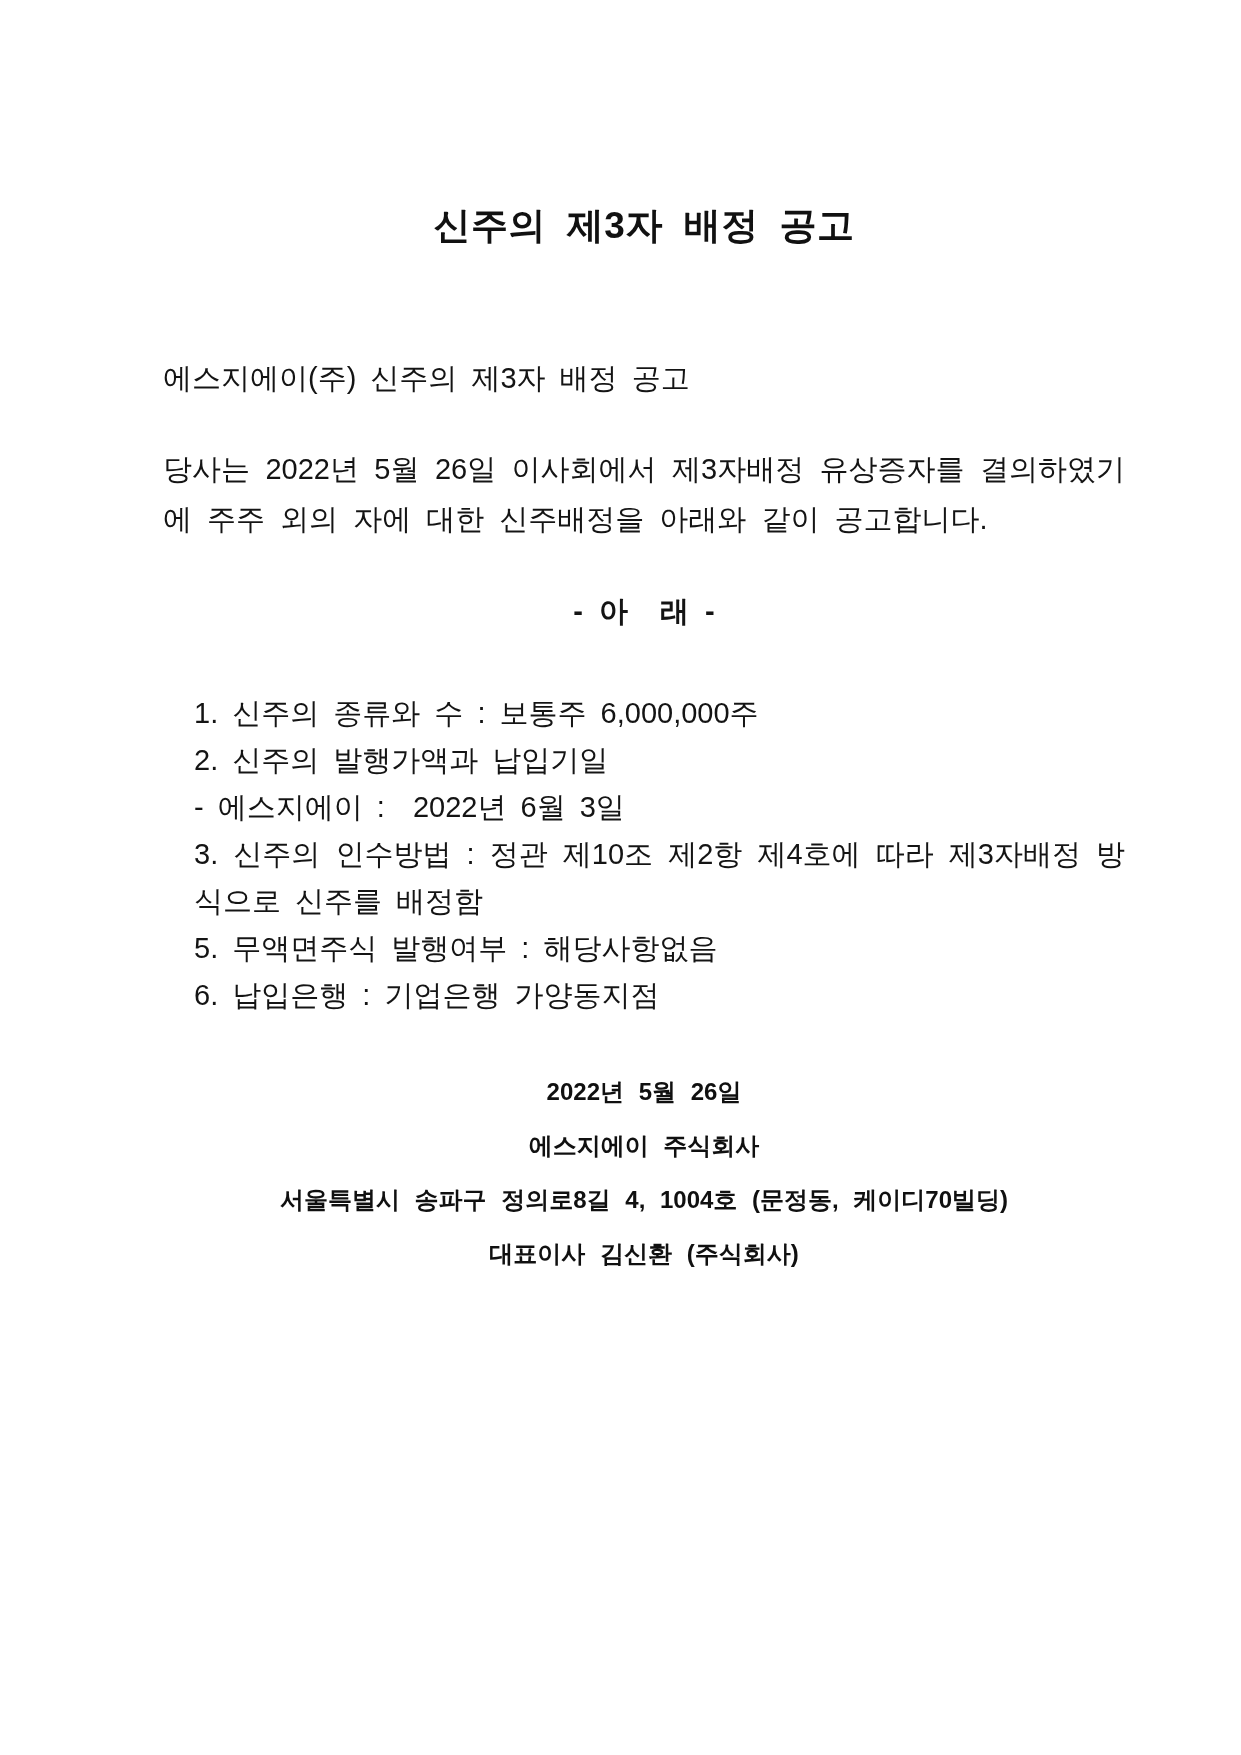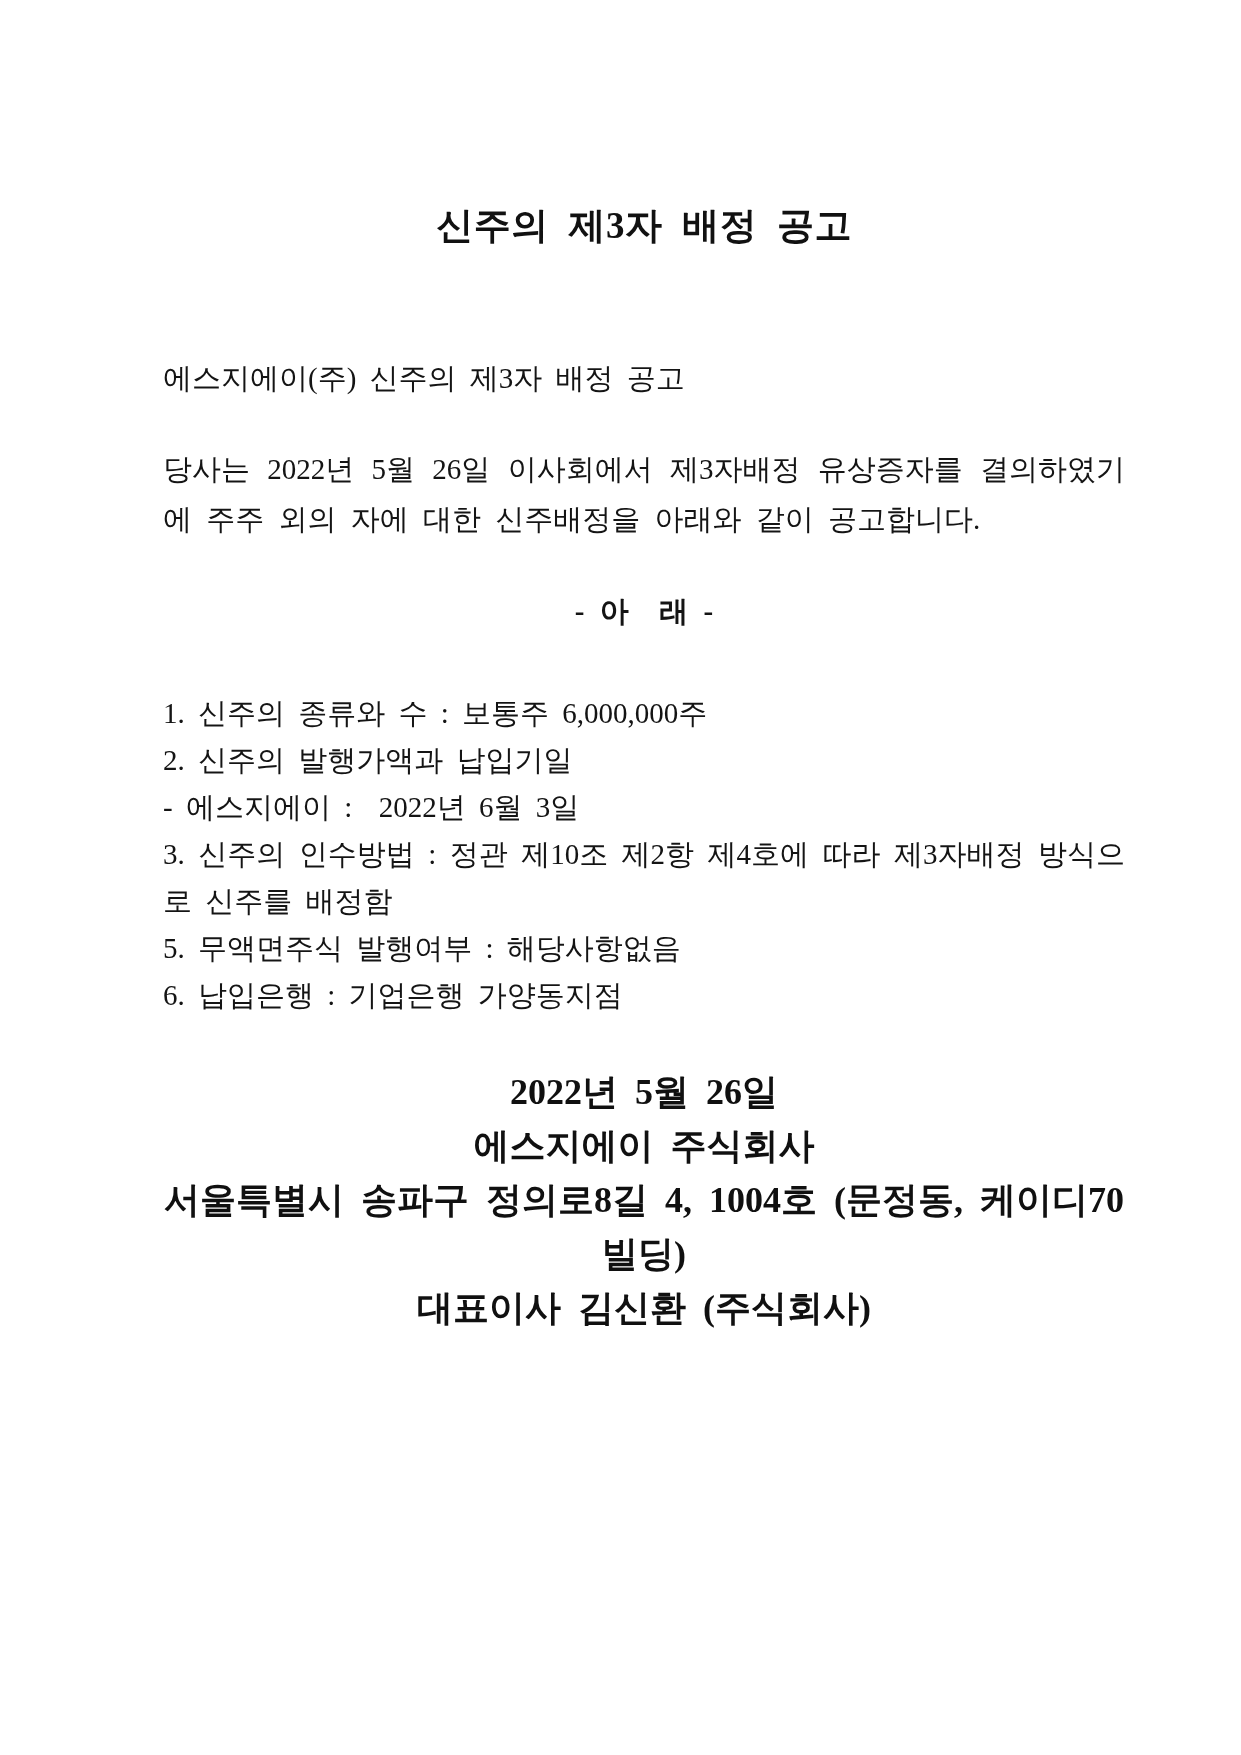--- a/index.html
+++ b/index.html
@@ -9,21 +9,21 @@
   }
   .page {
     position: relative;
     width: 1241px;
     height: 1755px;
     margin: 0 auto;
     background: #ffffff;
     box-sizing: border-box;
     padding: 203px 116px 0 163px;
     color: #111111;
-    font-family: Liberation Serif, serif;
+    font-family: Liberation Sans, sans-serif;
     overflow: hidden;
   }
   .title {
     margin: 0;
     font-size: 37px;
     line-height: 46px;
     font-weight: 700;
     text-align: center;
     letter-spacing: 0.5px;
     word-spacing: 10px;
@@ -51,35 +51,36 @@
   .divider {
     margin-top: 44px;
     font-weight: 700;
     text-align: center;
     line-height: 47px;
     white-space: pre-wrap;
     word-spacing: 8px;
   }
   .items {
     margin-top: 55px;
+    margin-left: 31px;
   }
   .item {
     line-height: 47px;
     white-space: pre-wrap;
   }
   .item.justify {
     white-space: normal;
     text-align: justify;
   }
   .footer {
     margin-top: 46px;
     text-align: center;
   }
   .footer-line {
-    font-size: 36px;
+    font-size: 24px;
     font-weight: 700;
     line-height: 54px;
     word-spacing: 8px;
     white-space: pre-wrap;
     color: #101010;
   }
 </style>
 </head>
 <body>
 

